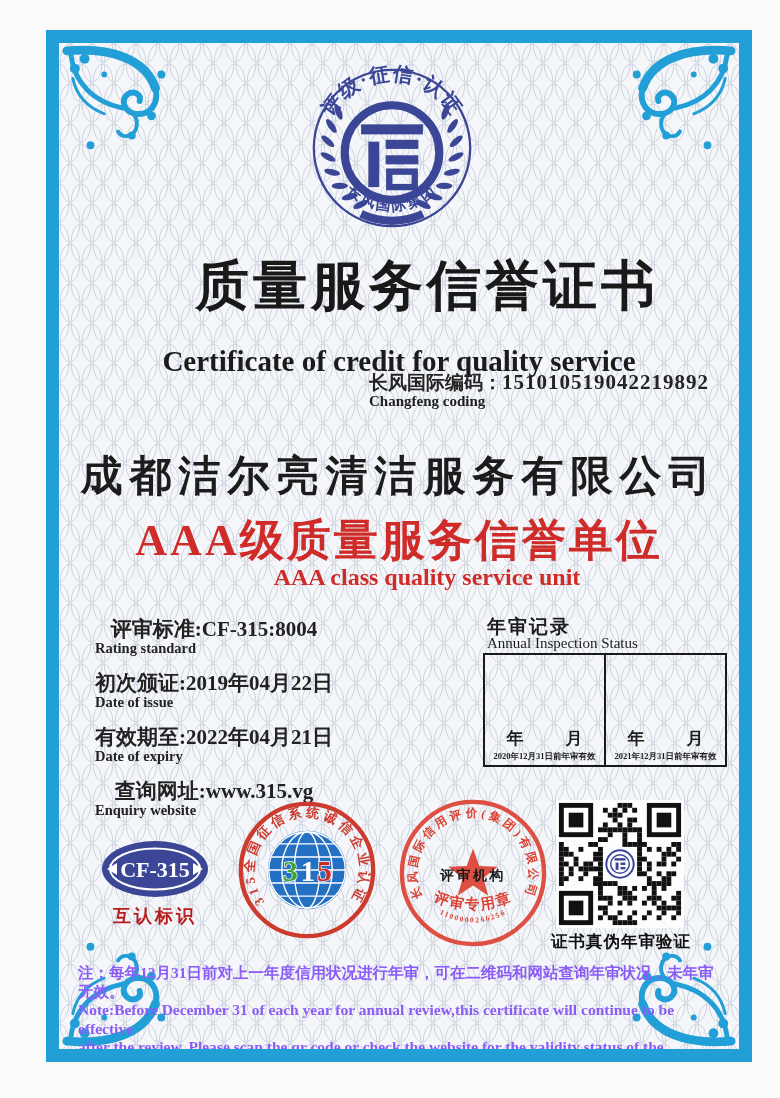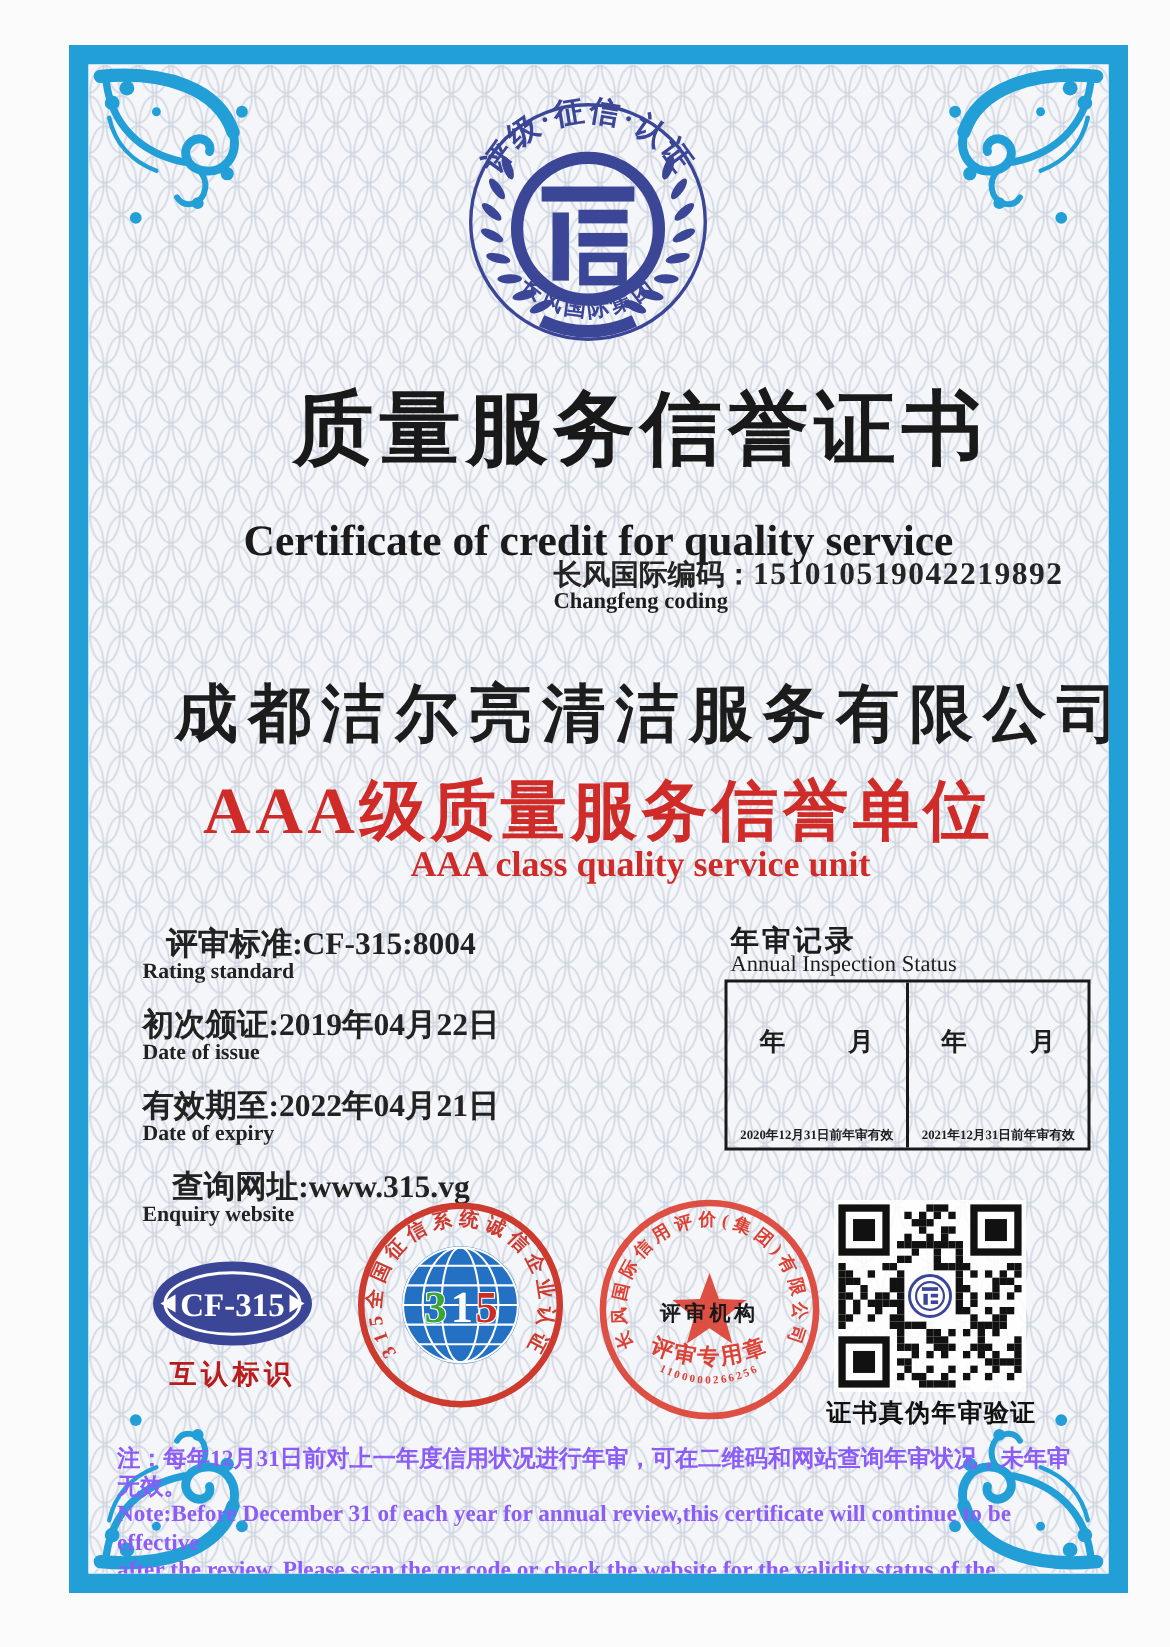--- a/index.html
+++ b/index.html
@@ -11,36 +11,36 @@
   .guilloche{position:absolute;left:0;top:0;width:100%;height:100%;}
   .corner{position:absolute;width:118px;height:118px;}
   .abs{position:absolute;}
   .cert-title{left:0;top:207px;width:680px;text-align:center;font-family:"Liberation Sans",sans-serif;
     font-weight:bold;font-size:54px;letter-spacing:4px;color:#191919;padding-left:28px;}
   .cert-subtitle{left:0;top:272px;width:680px;text-align:center;font-weight:bold;font-size:29px;color:#1b1b1b;margin-top:30px;}
   .coding{left:310px;top:327px;font-weight:bold;font-size:19px;color:#242424;}
   .coding .val{font-size:21px;letter-spacing:1px;}
   .coding-en{left:310px;top:350px;font-weight:bold;font-size:15px;}
   .company{left:0;top:405px;width:680px;text-align:center;font-family:"Liberation Sans",sans-serif;
-    font-weight:bold;font-size:42px;letter-spacing:7px;color:#1c1c1c;padding-left:36px;}
+    font-weight:bold;font-size:42px;letter-spacing:7px;color:#1c1c1c;}
   .award-cn{left:0;top:468px;width:680px;text-align:center;font-weight:bold;font-size:44px;
     letter-spacing:3px;color:#cf2b28;}
   .award-en{left:0;top:521px;width:736px;text-align:center;font-weight:bold;font-size:24px;color:#cf2b28;}
   .details{left:36px;top:575px;}
   .details .row{margin-bottom:17px;}
   .details .cn{font-weight:bold;font-size:21px;line-height:23px;color:#222;text-align:center;}
   .details .en{font-weight:bold;font-size:14.5px;line-height:14px;color:#222;}
   .insp-cn{left:428px;top:571px;font-weight:bold;font-size:19px;letter-spacing:2px;}
   .insp-en{left:428px;top:592px;font-weight:normal;font-size:15px;}
   .insp-table{left:424px;top:610px;width:244px;height:114px;display:flex;box-sizing:border-box;
     border:2px solid #1a1a1a;}
   .insp-cell{flex:1;display:flex;flex-direction:column;justify-content:flex-end;align-items:center;box-sizing:border-box;}
   .insp-cell + .insp-cell{border-left:2px solid #1a1a1a;}
   .ym{display:flex;gap:42px;font-weight:bold;font-size:17px;margin-bottom:1px;}
-  .insp-note{font-weight:bold;font-size:8.5px;margin-bottom:2px;white-space:nowrap;margin-top:44px;}
+  .insp-note{font-weight:bold;font-size:8.5px;margin-bottom:2px;white-space:nowrap;}
   .cf-caption{left:41px;top:861px;width:110px;text-align:center;font-weight:bold;font-size:18px;letter-spacing:3px;color:#b91c1c;}
   .qr-caption{left:480px;top:888px;width:164px;text-align:center;font-weight:bold;font-size:16.5px;letter-spacing:1px;color:#111;}
   .note{left:19px;top:921px;width:650px;font-weight:bold;font-size:15.5px;line-height:18.5px;color:#8b5cf6;}
   svg text{font-family:"Liberation Serif",serif;}
 </style>
 </head>
 <body>
 
 <div class="page">
   <div class="frame"></div>

